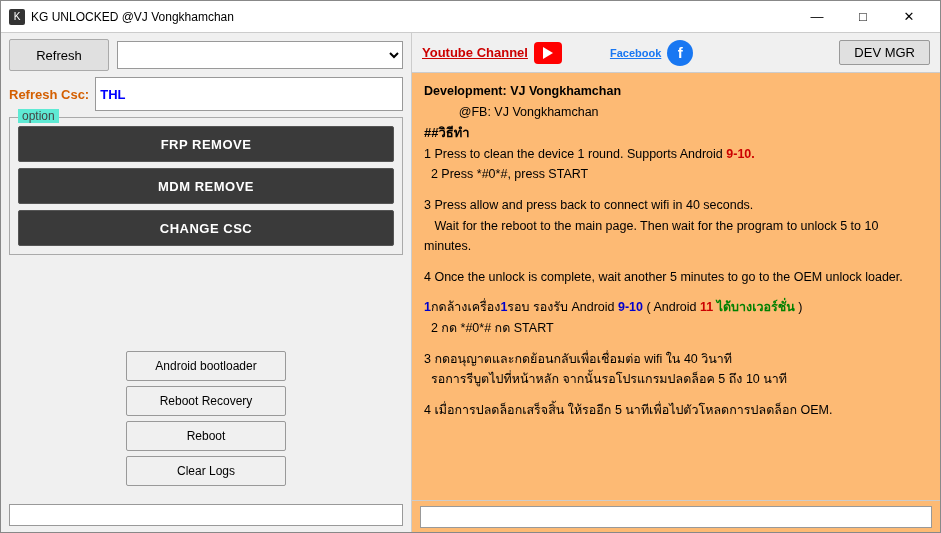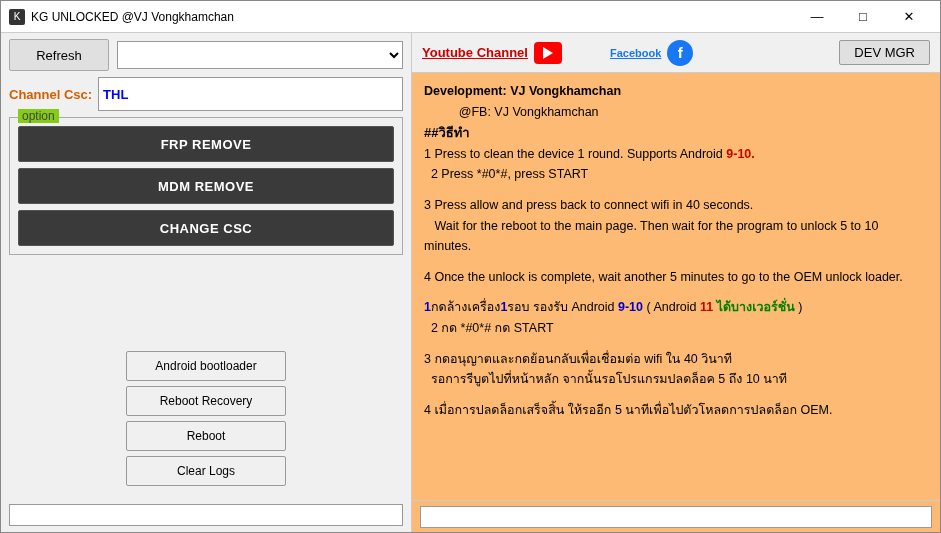--- a/index.html
+++ b/index.html
@@ -110,21 +110,21 @@
       padding: 8px;
       position: relative;
       display: flex;
       flex-direction: column;
       gap: 6px;
     }
     .option-legend {
       position: absolute;
       top: -9px;
       left: 8px;
-      background: #84cc16;
+      background: #5eead4;
       padding: 0 4px;
       font-size: 12px;
       color: #444;
     }
     .action-btn {
       width: 100%;
       height: 36px;
       background: #3a3a3a;
       border: 1px solid #555;
       color: white;
@@ -230,21 +230,21 @@
     <div class="left-col">
 
       <div class="refresh-row">
         <button class="refresh-btn">Refresh</button>
         <select class="dropdown-select">
           <option value=""></option>
         </select>
       </div>
 
       <div class="csc-row">
-        <span class="csc-label">Channel Csc:</span>
+        <span class="csc-label">Refresh Csc:</span>
         <input class="csc-input" type="text" value="THL" style="">
       </div>
 
       <div class="option-group">
         <span class="option-legend">option</span>
         <button class="action-btn">FRP REMOVE</button>
         <button class="action-btn">MDM REMOVE</button>
         <button class="action-btn">CHANGE CSC</button>
       </div>
 

